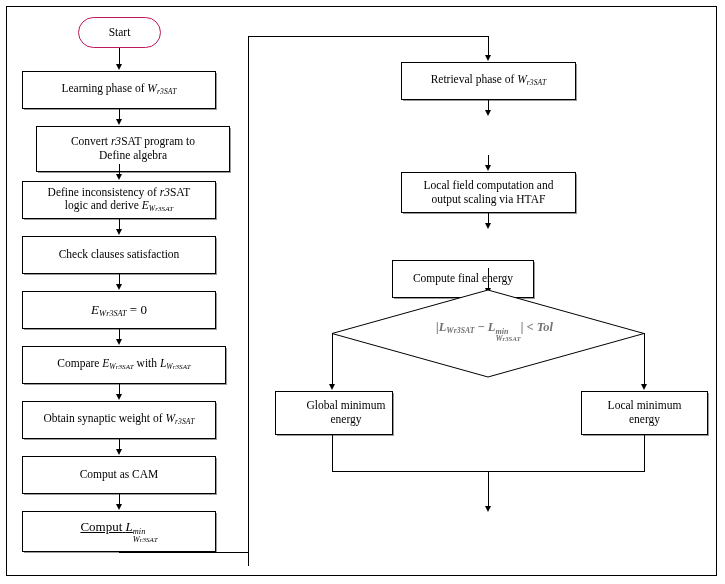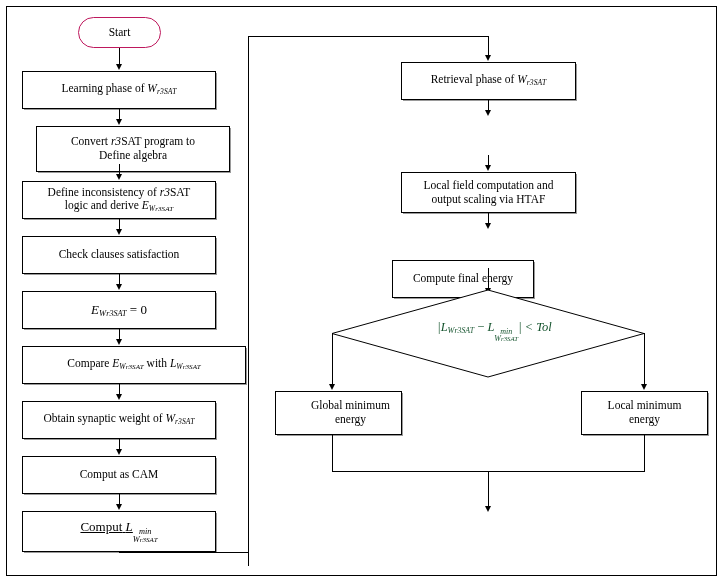--- a/index.html
+++ b/index.html
@@ -62,21 +62,21 @@
     vertical-align: -0.3em;
     font-style: italic;
   }
   .supsub {
     display: inline-flex;
     flex-direction: column;
     vertical-align: -0.32em;
     line-height: 0.95;
     font-size: 0.64em;
     font-style: italic;
-    text-align: center;
+    text-align: left;
   }
   .supsub .s-top { margin-bottom: -0.05em; }
   
   .vline, .hline {
     position: absolute;
     background: #000000;
   }
   .vline { width: 1px; }
   .hline { height: 1px; }
   .arrow-d {
@@ -88,22 +88,23 @@
   }
   .diamond-wrap {
     position: absolute;
   }
   .diamond-wrap svg { display: block; }
   .diamond-label {
     position: absolute;
     left: 13px; right: 0;
     text-align: center;
     font-size: 12.5px;
-    color: #14532d;
+    color: #737373;
     pointer-events: none;
+    font-weight: bold;
   }
 </style>
 </head>
 <body>
 
 <div id="page">
   <div id="outer-frame"></div>
 
   <div class="node terminator" style="left:78px; top:17px; width:83px; height:31px;">
     <span class="lbl">Start</span>
@@ -149,21 +150,21 @@
 
   <div class="node rect" style="left:22px; top:291px; width:194px; height:38px;">
     <span class="lbl" style="font-size:13px;">
       <span class="mi">E</span><span class="sub">W</span><span class="subsub">r3SAT</span>
       <span>= 0</span>
     </span>
   </div>
   <div class="vline" style="left:119px; top:329px; height:11px;"></div>
   <div class="arrow-d" style="left:116px; top:339px;"></div>
 
-  <div class="node rect" style="left:22px; top:346px; width:224px; height:38px;">
+  <div class="node rect" style="left:22px; top:346px; width:204px; height:38px;">
     <span class="lbl">
       <span>Compare</span>
       <span class="mi">E</span><span class="sub">W</span><span class="subsub">r3SAT</span>
       <span>with</span>
       <span class="mi">L</span><span class="sub">W</span><span class="subsub">r3SAT</span>
     </span>
   </div>
   <div class="vline" style="left:119px; top:384px; height:11px;"></div>
   <div class="arrow-d" style="left:116px; top:394px;"></div>
 
@@ -241,21 +242,21 @@
       <span class="mi">Tol</span>
     </div>
   </div>
 
   <div class="vline" style="left:332px; top:333px; height:51px;"></div>
   <div class="arrow-d" style="left:329px; top:384px;"></div>
 
   <div class="vline" style="left:644px; top:333px; height:51px;"></div>
   <div class="arrow-d" style="left:641px; top:384px;"></div>
 
-  <div class="node rect" style="left:275px; top:391px; width:127px; height:44px;padding-left:24px;">
+  <div class="node rect" style="left:275px; top:391px; width:118px; height:44px;padding-left:24px;">
     <span class="lbl">
       <span>Global minimum</span><br>
       <span>energy</span>
     </span>
   </div>
 
   <div class="node rect" style="left:581px; top:391px; width:127px; height:44px;">
     <span class="lbl">
       <span>Local minimum</span><br>
       <span>energy</span>

